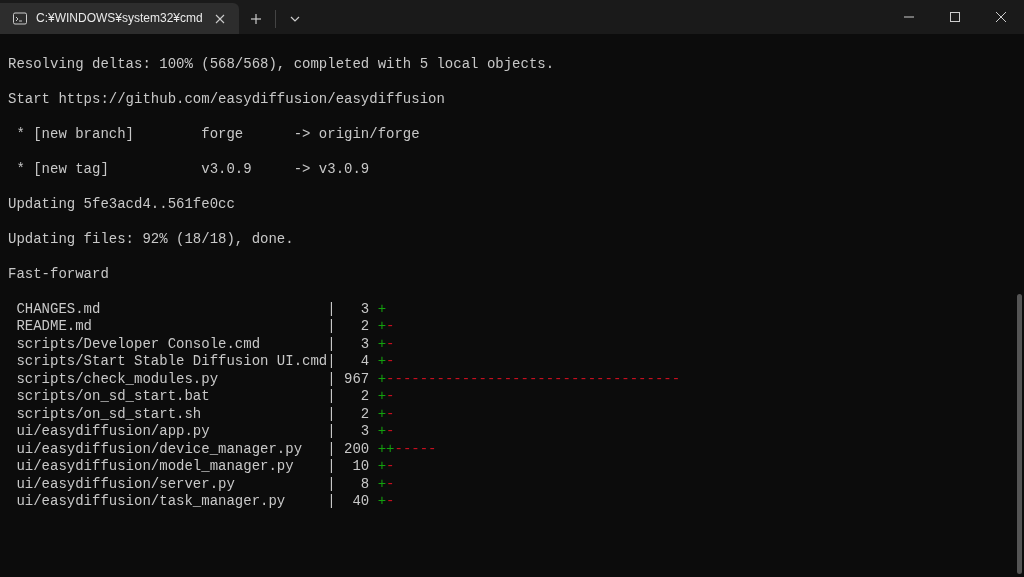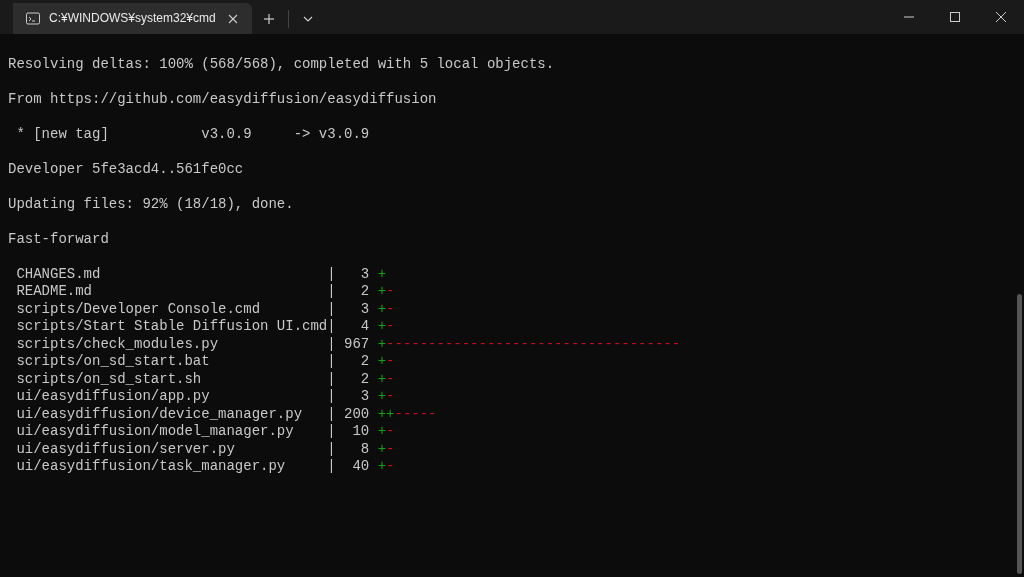--- a/index.html
+++ b/index.html
@@ -26,21 +26,20 @@
     display: flex;
     align-items: center;
     padding: 0 10px 0 12px;
     background: #2d2d2d;
     border-top-right-radius: 6px;
     border-top-left-radius: 0;
     min-width: 200px;
     gap: 8px;
     margin-top: 3px;
     position: relative;
-    margin-left: 13px;
   }
   .tab .icon {
     width: 16px; height: 16px;
     display: inline-flex; align-items: center; justify-content: center;
     font-size: 11px;
     color: #ccc;
   }
   .tab .title {
     flex: 1;
     white-space: nowrap; overflow: hidden; text-overflow: ellipsis;
@@ -143,23 +142,24 @@
       <svg width="10" height="10" viewBox="0 0 10 10">
           <line x1="0" y1="0" x2="10" y2="10" stroke="#ccc" stroke-width="1"></line>
           <line x1="10" y1="0" x2="0" y2="10" stroke="#ccc" stroke-width="1"></line>
         </svg>
     </div>
   </div>
 </div>
 
 <div class="terminal">
 <span class="line">Resolving deltas: 100% (568/568), completed with 5 local objects.</span>
-<span class="line">From https://github.com/easydiffusion/easydiffusion</span>
+<span class="line">Start https://github.com/easydiffusion/easydiffusion</span>
+<span class="line"> * [new branch]        forge      -&gt; origin/forge</span>
 <span class="line"> * [new tag]           v3.0.9     -&gt; v3.0.9</span>
-<span class="line">Developer 5fe3acd4..561fe0cc</span>
+<span class="line">Updating 5fe3acd4..561fe0cc</span>
 <span class="line">Updating files: 92% (18/18), done.</span>
 <span class="line">Fast-forward</span>
 <div id="diffstat"><span class="line diff-row"> CHANGES.md                           |   3 <span class="g">+</span><span class="r"></span></span><span class="line diff-row"> README.md                            |   2 <span class="g">+</span><span class="r">-</span></span><span class="line diff-row"> scripts/Developer Console.cmd        |   3 <span class="g">+</span><span class="r">-</span></span><span class="line diff-row"> scripts/Start Stable Diffusion UI.cmd|   4 <span class="g">+</span><span class="r">-</span></span><span class="line diff-row"> scripts/check_modules.py             | 967 <span class="g">+</span><span class="r">-----------------------------------</span></span><span class="line diff-row"> scripts/on_sd_start.bat              |   2 <span class="g">+</span><span class="r">-</span></span><span class="line diff-row"> scripts/on_sd_start.sh               |   2 <span class="g">+</span><span class="r">-</span></span><span class="line diff-row"> ui/easydiffusion/app.py              |   3 <span class="g">+</span><span class="r">-</span></span><span class="line diff-row"> ui/easydiffusion/device_manager.py   | 200 <span class="g">++</span><span class="r">-----</span></span><span class="line diff-row"> ui/easydiffusion/model_manager.py    |  10 <span class="g">+</span><span class="r">-</span></span><span class="line diff-row"> ui/easydiffusion/server.py           |   8 <span class="g">+</span><span class="r">-</span></span><span class="line diff-row"> ui/easydiffusion/task_manager.py     |  40 <span class="g">+</span><span class="r">-</span></span></div>
 
 
 
 <div class="scrollbar"></div>
 </div>
 
 </body></html>

